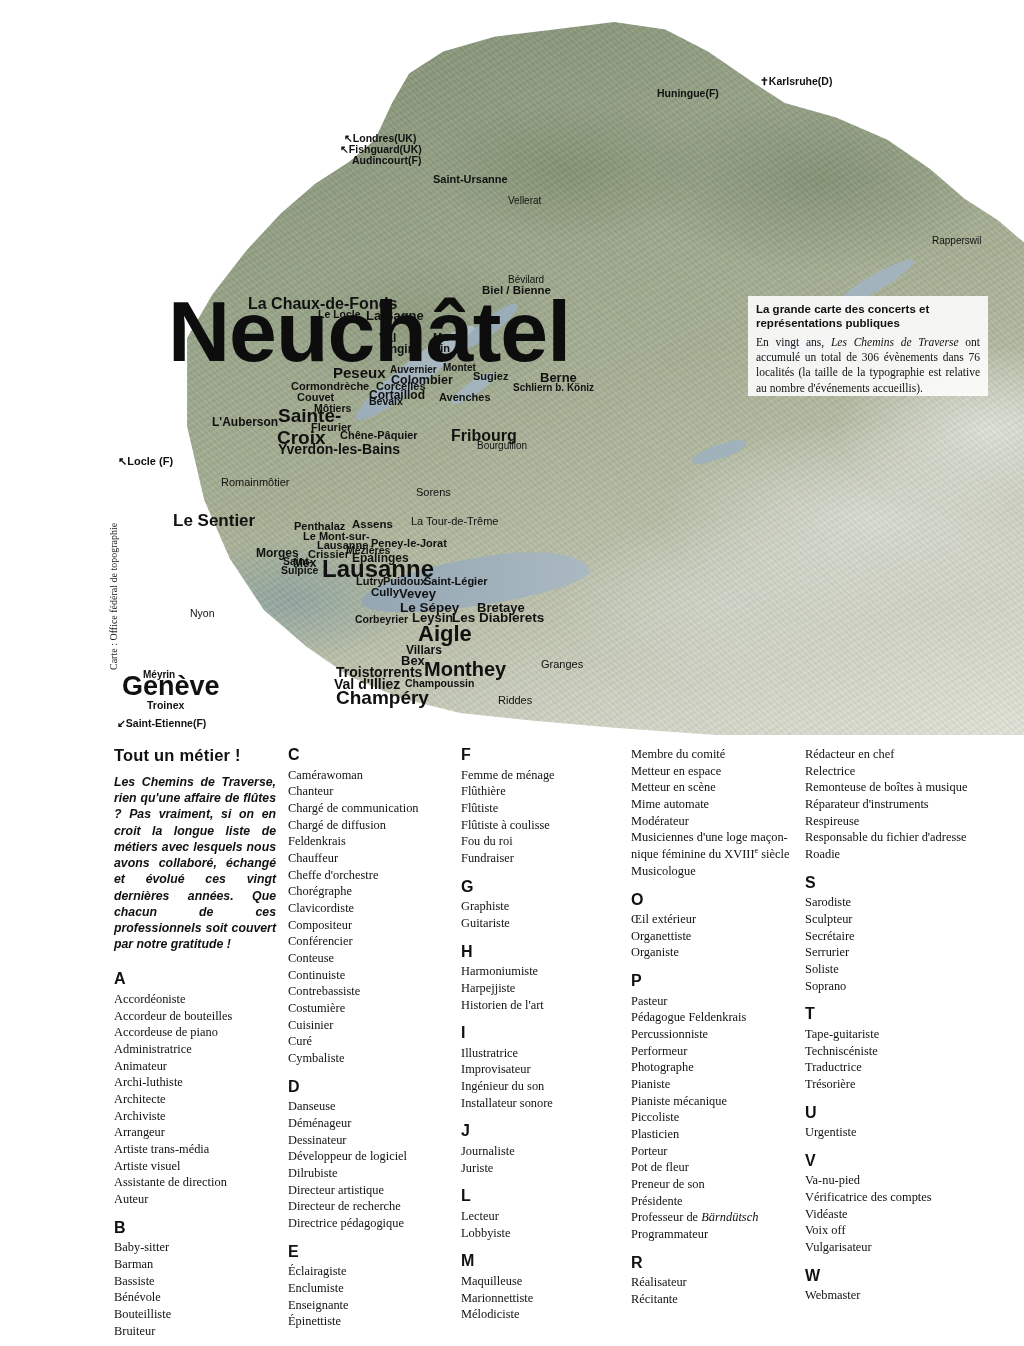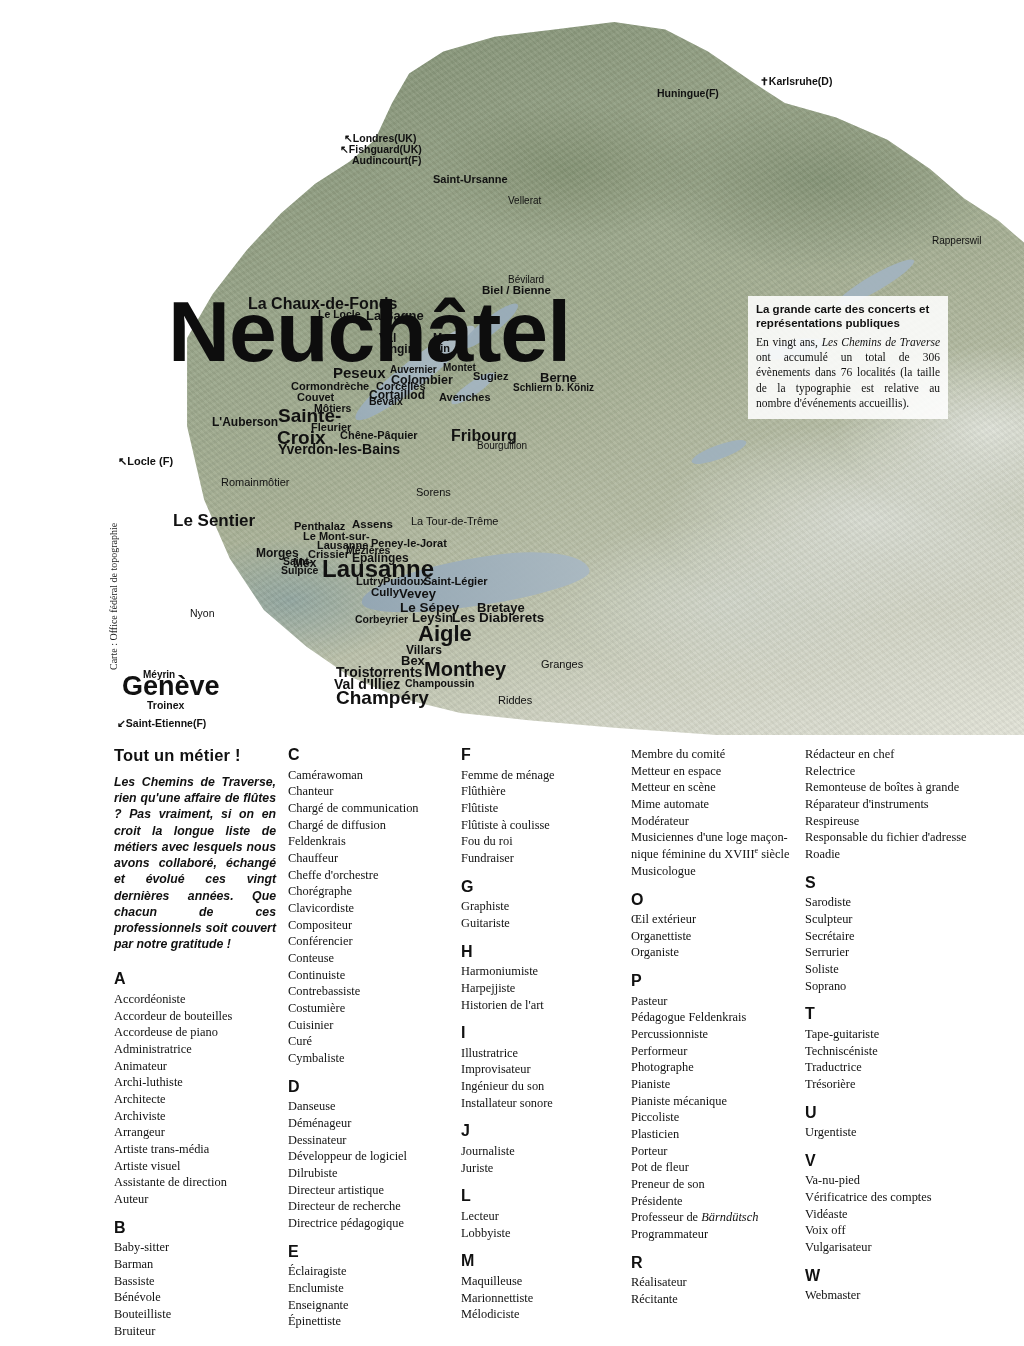--- a/index.html
+++ b/index.html
@@ -134,23 +134,23 @@
     font-size: 10px;
     color: #1a1a1a;
     font-family: "Liberation Serif", serif;
     white-space: nowrap;
   }
 
   
   #legend-box {
     position: absolute;
     left: 748px; top: 296px;
-    width: 200px;
+    width: 240px;
     background: rgba(255,255,255,0.88);
-    padding: 6px 8px 8px 8px;
+    padding: 6px 8px 0 8px;
     box-sizing: border-box;
   }
   #legend-title {
     font-family: "Liberation Sans", sans-serif;
     font-size: 11.5px;
     font-weight: bold;
     color: #111;
     line-height: 1.25;
     margin-bottom: 4px;
   }
@@ -459,21 +459,21 @@
         <div class="entry">Programmateur</div>
         <div class="letter">R</div>
         <div class="entry">Réalisateur</div>
         <div class="entry">Récitante</div>
       </div>
   </div>
   <div class="col c4">
     <div class="groups">
         <div class="entry">Rédacteur en chef</div>
         <div class="entry">Relectrice</div>
-        <div class="entry">Remonteuse de boîtes à grande</div>
+        <div class="entry">Remonteuse de boîtes à musique</div>
         <div class="entry">Réparateur d'instruments</div>
         <div class="entry">Respireuse</div>
         <div class="entry">Responsable du fichier d'adresse</div>
         <div class="entry">Roadie</div>
         <div class="letter">S</div>
         <div class="entry">Sarodiste</div>
         <div class="entry">Sculpteur</div>
         <div class="entry">Secrétaire</div>
         <div class="entry">Serrurier</div>
         <div class="entry">Soliste</div>

